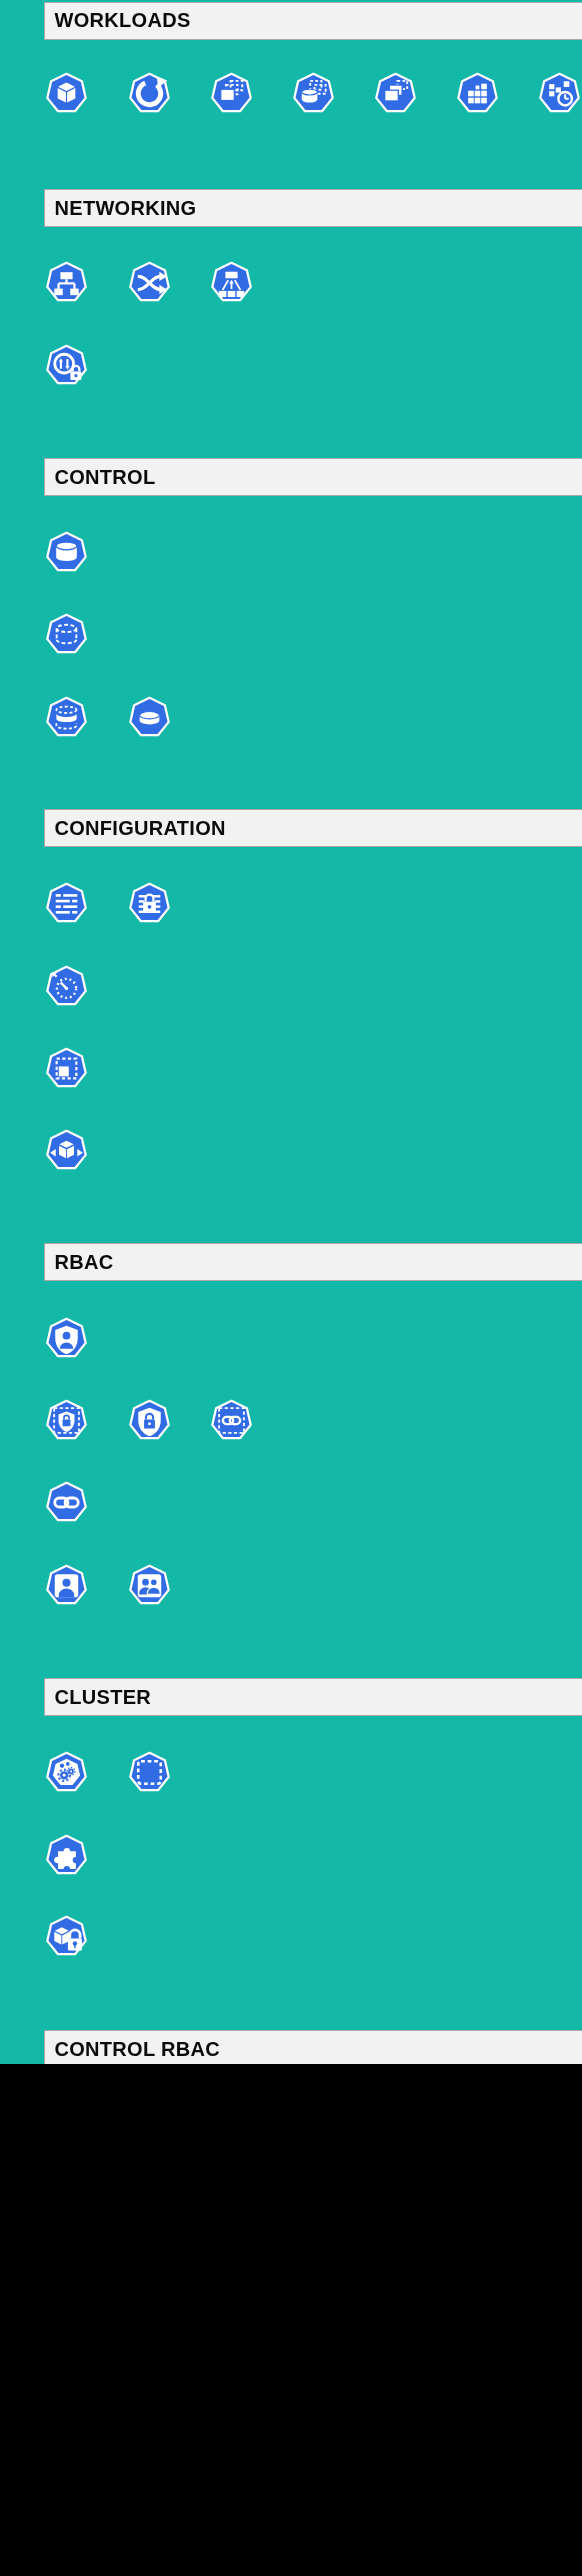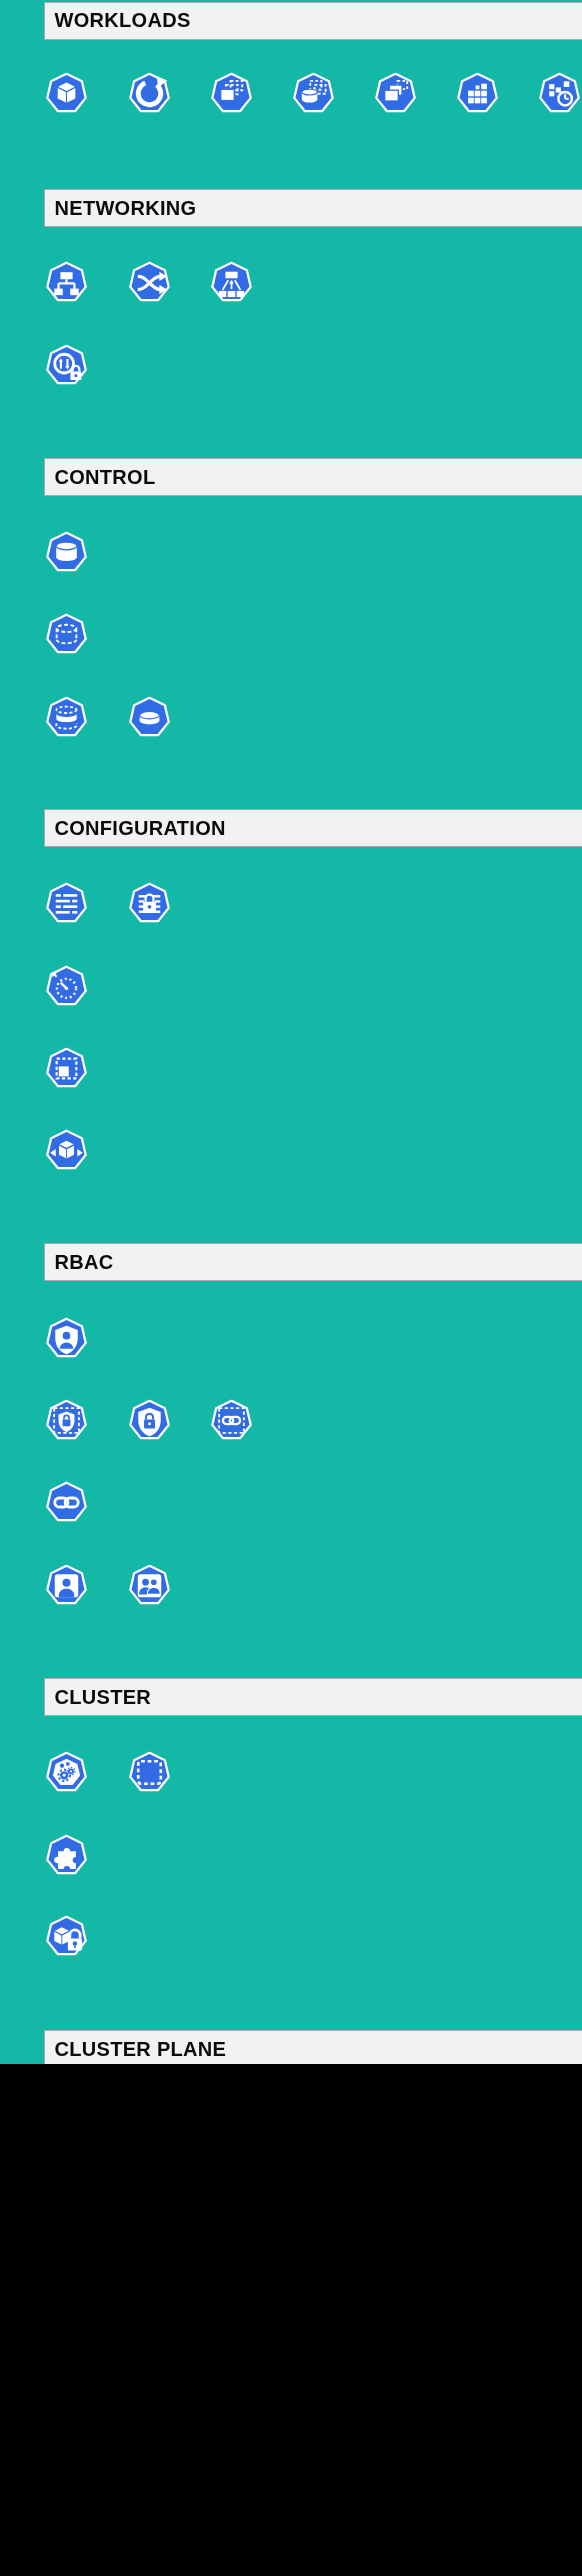--- a/index.html
+++ b/index.html
@@ -317,21 +317,21 @@
         <polygon points="19,14 26.5,17.8 19,21.5 11.5,17.8" fill="#FFFFFF"></polygon>
         <polygon points="11,19 18.5,22.8 18.5,32.5 11,28.7" fill="#FFFFFF"></polygon>
         <polygon points="27,19 19.5,22.8 19.5,32.5 27,28.7" fill="#FFFFFF"></polygon>
         <path d="M27.5,26 v-3.5 a5.5,5.5 0 0 1 11,0 V26" fill="none" stroke="#FFFFFF" stroke-width="3"></path>
         <rect x="25.5" y="26" width="15" height="13" rx="1.5" fill="#FFFFFF"></rect>
         <circle cx="33" cy="31.5" r="2.4" fill="#326CE5"></circle>
         <rect x="32.2" y="32.5" width="1.6" height="4" fill="#326CE5"></rect>
       </svg>
     </div>
     <div class="bar" style="top: 2030px;">
-      <span>CLUSTER PLANE</span>
+      <span>CONTROL RBAC</span>
     </div>
     <div class="icon" style="top: 2103px; left: 44px; width: 45px; height: 45px;">
       <svg viewBox="0 0 48 48" xmlns="http://www.w3.org/2000/svg">
         <polygon points="24,3 40.4,10.9 44.5,28.7 33.1,42.9 14.9,42.9 3.5,28.7 7.6,10.9" fill="#326CE5" stroke="#FFFFFF" stroke-width="2.4" stroke-linejoin="round"></polygon>
         <polygon points="24,9.2 35.6,14.8 38.5,27.3 30.4,37.4 17.6,37.4 9.5,27.3 12.4,14.8" fill="#FFFFFF"></polygon>
         <circle cx="19.2" cy="16.8" r="2.3" fill="#326CE5"></circle>
         <circle cx="25.4" cy="14.9" r="2" fill="#326CE5"></circle>
         <circle cx="21.5" cy="27" r="4.4" fill="#326CE5"></circle>
         <circle cx="21.5" cy="27" r="6.072" fill="none" stroke="#326CE5" stroke-width="2.2" stroke-dasharray="2.2 2.4200000000000004"></circle>
         <circle cx="21.5" cy="27" r="1.584" fill="#FFFFFF"></circle>

